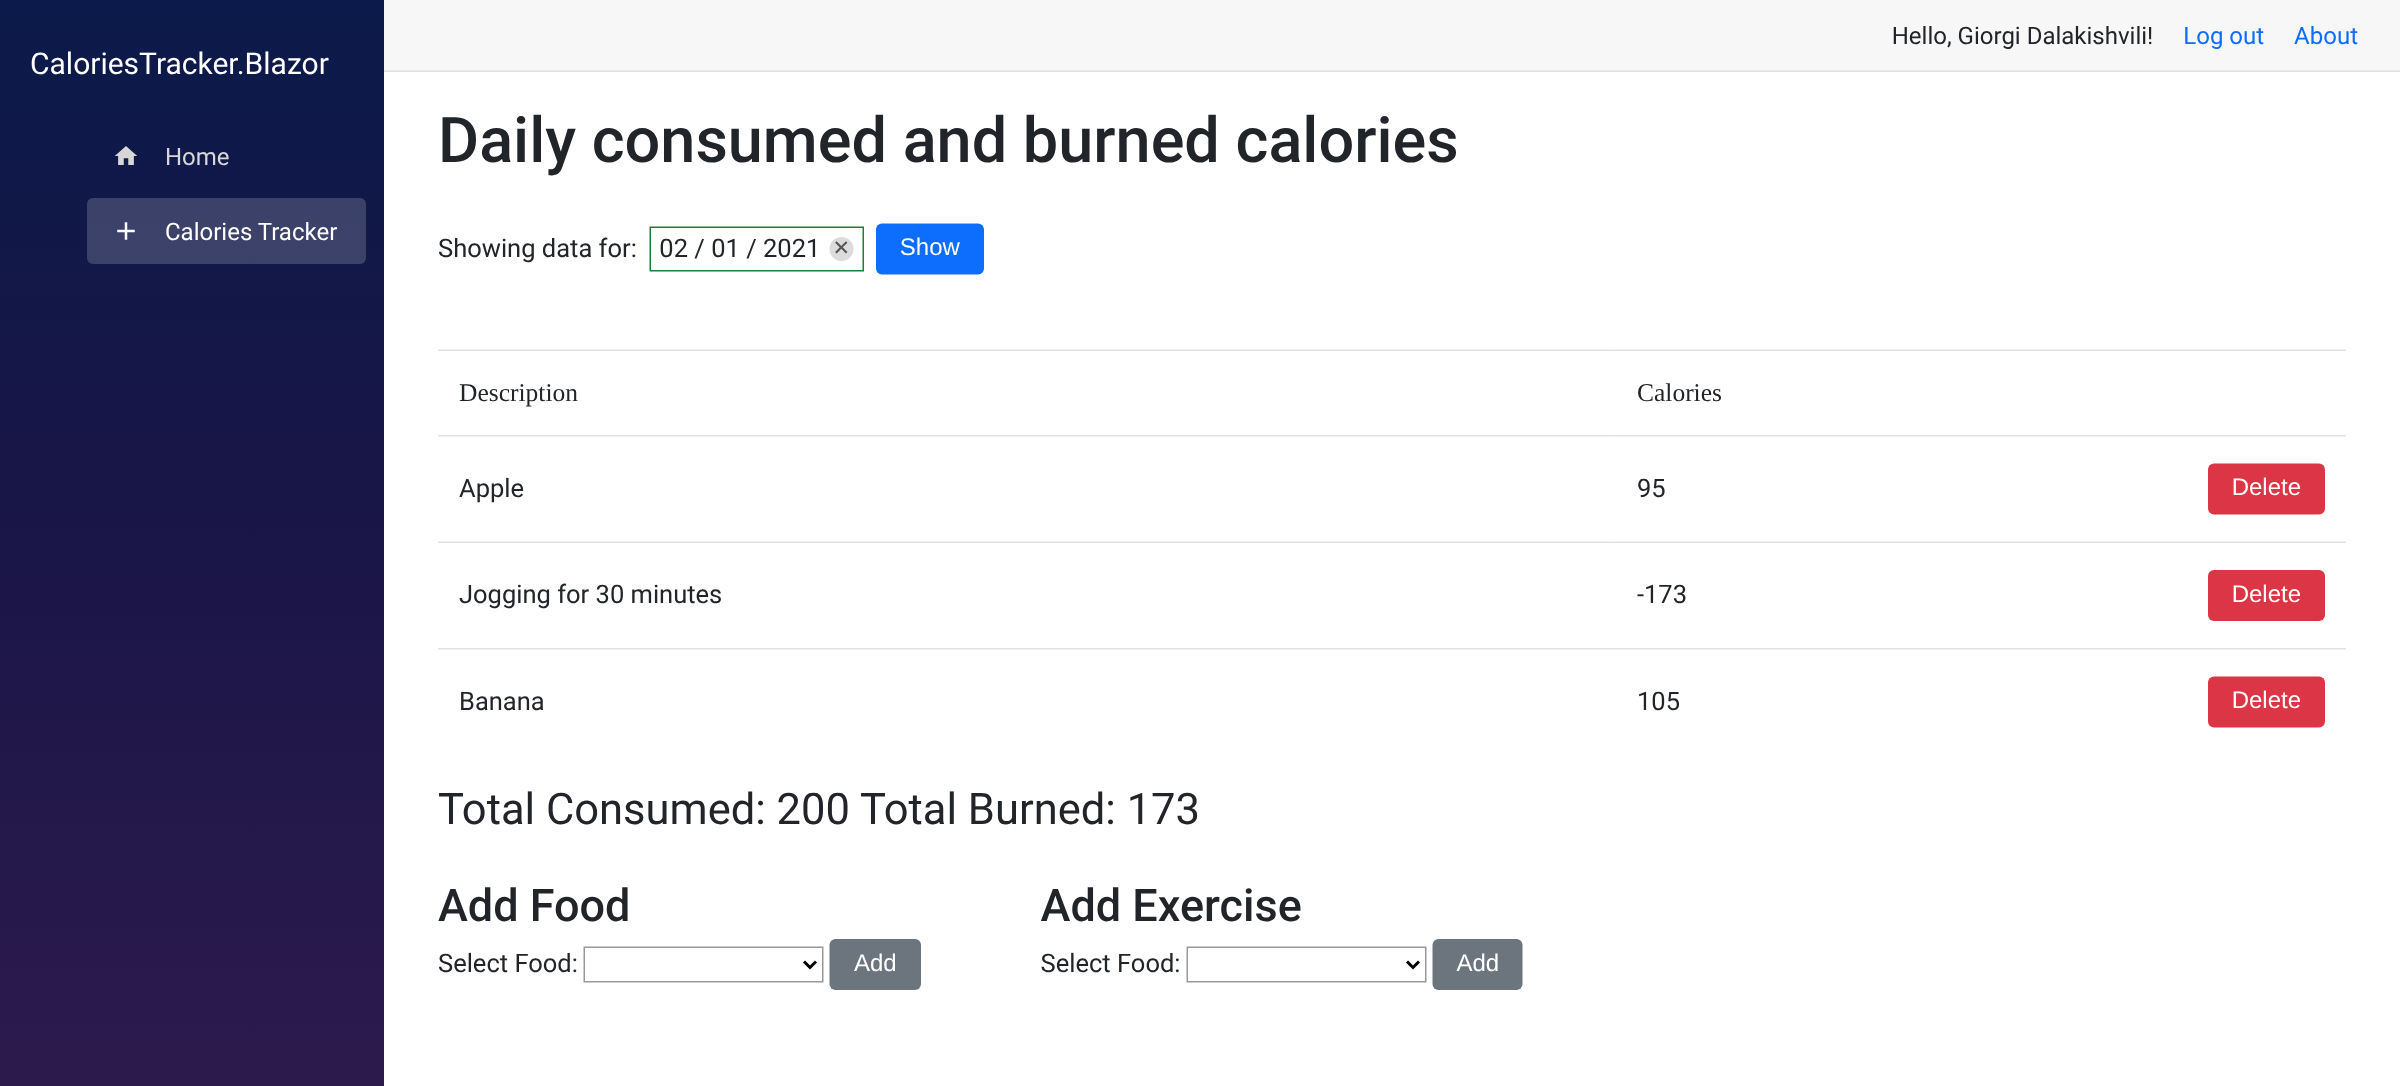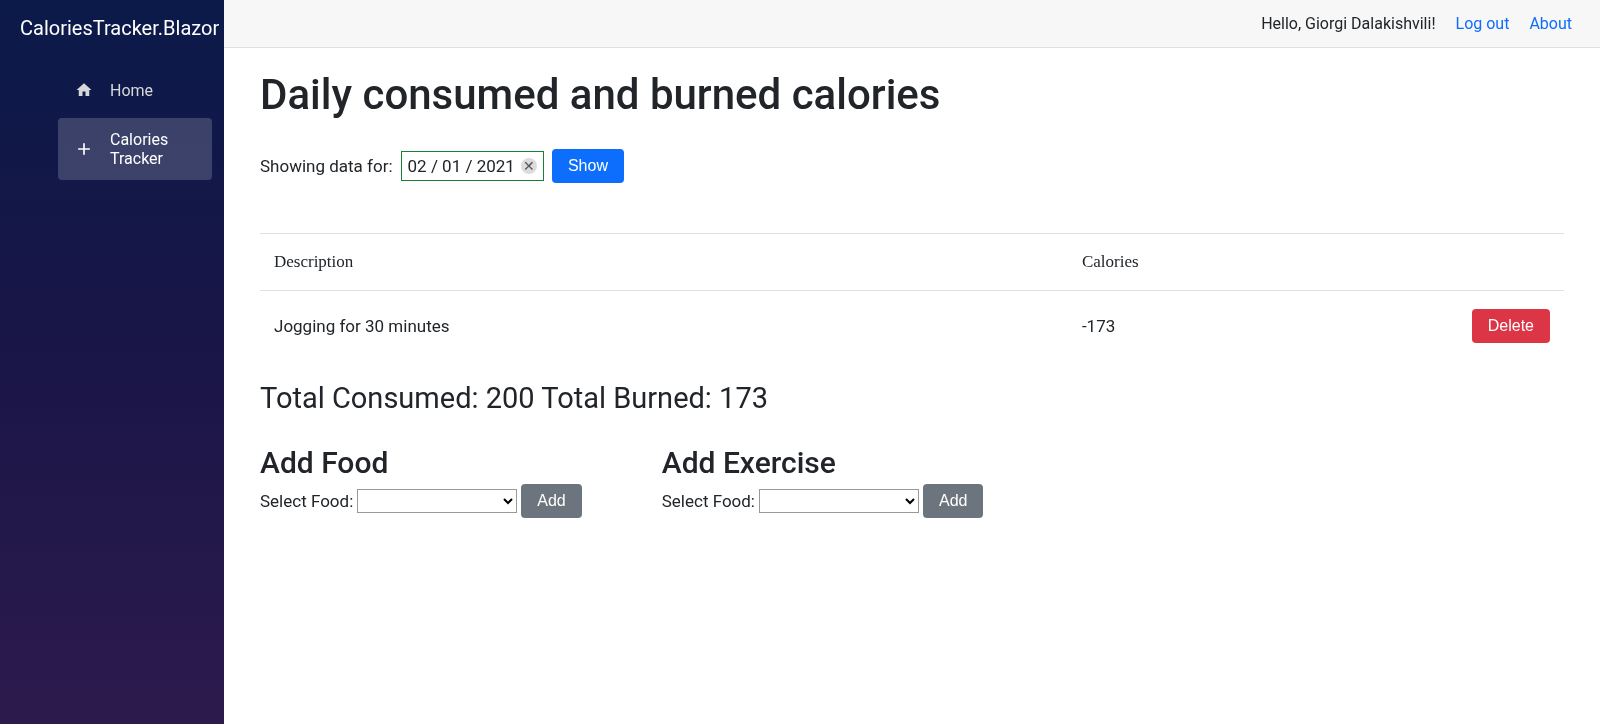--- a/index.html
+++ b/index.html
@@ -9,25 +9,25 @@
     }
     body {
       font-family: -apple-system, BlinkMacSystemFont, "Segoe UI", Roboto, "Helvetica Neue", Arial, sans-serif;
       font-size: 16px;
       color: #212529;
       background: #ffffff;
       display: flex;
       min-height: 100vh;
     }
     .sidebar {
-      width: 224px;
+      width: 256px;
       background: linear-gradient(180deg, #0b1a4a 0%, #1a1647 50%, #2d1a4d 100%);
       color: #fff;
       flex-shrink: 0;
-      padding-top: 0;
+      padding-top: 14px;
     }
     .brand {
       padding: 16px 20px;
       font-size: 20px;
       color: #fff;
       font-weight: 400;
     }
     .nav {
       padding: 12px;
       margin-left: 46px;
@@ -218,22 +218,32 @@
     <table class="data">
       <thead>
         <tr>
           <th>Description</th>
           <th>Calories</th>
           <th></th>
         </tr>
       </thead>
       <tbody>
         <tr>
+          <td>Apple</td>
+          <td>95</td>
+          <td class="actions"><button class="btn btn-danger">Delete</button></td>
+        </tr>
+        <tr>
           <td>Jogging for 30 minutes</td>
           <td>-173</td>
+          <td class="actions"><button class="btn btn-danger">Delete</button></td>
+        </tr>
+        <tr>
+          <td>Banana</td>
+          <td>105</td>
           <td class="actions"><button class="btn btn-danger">Delete</button></td>
         </tr>
       </tbody>
     </table>
 
     <div class="totals">
       <span>Total Consumed:</span>
       <span>200</span>
       <span>Total Burned:</span>
       <span>173</span>

